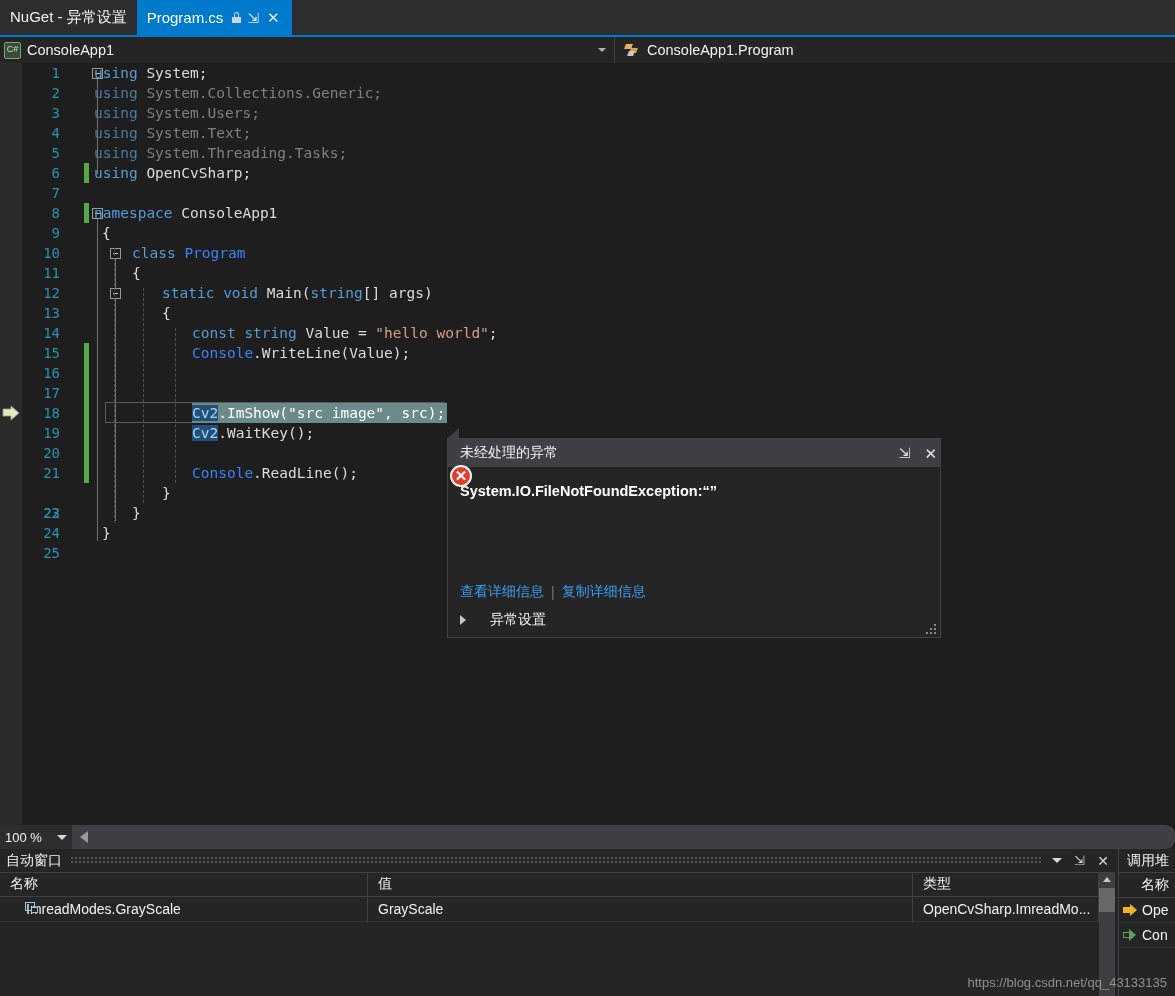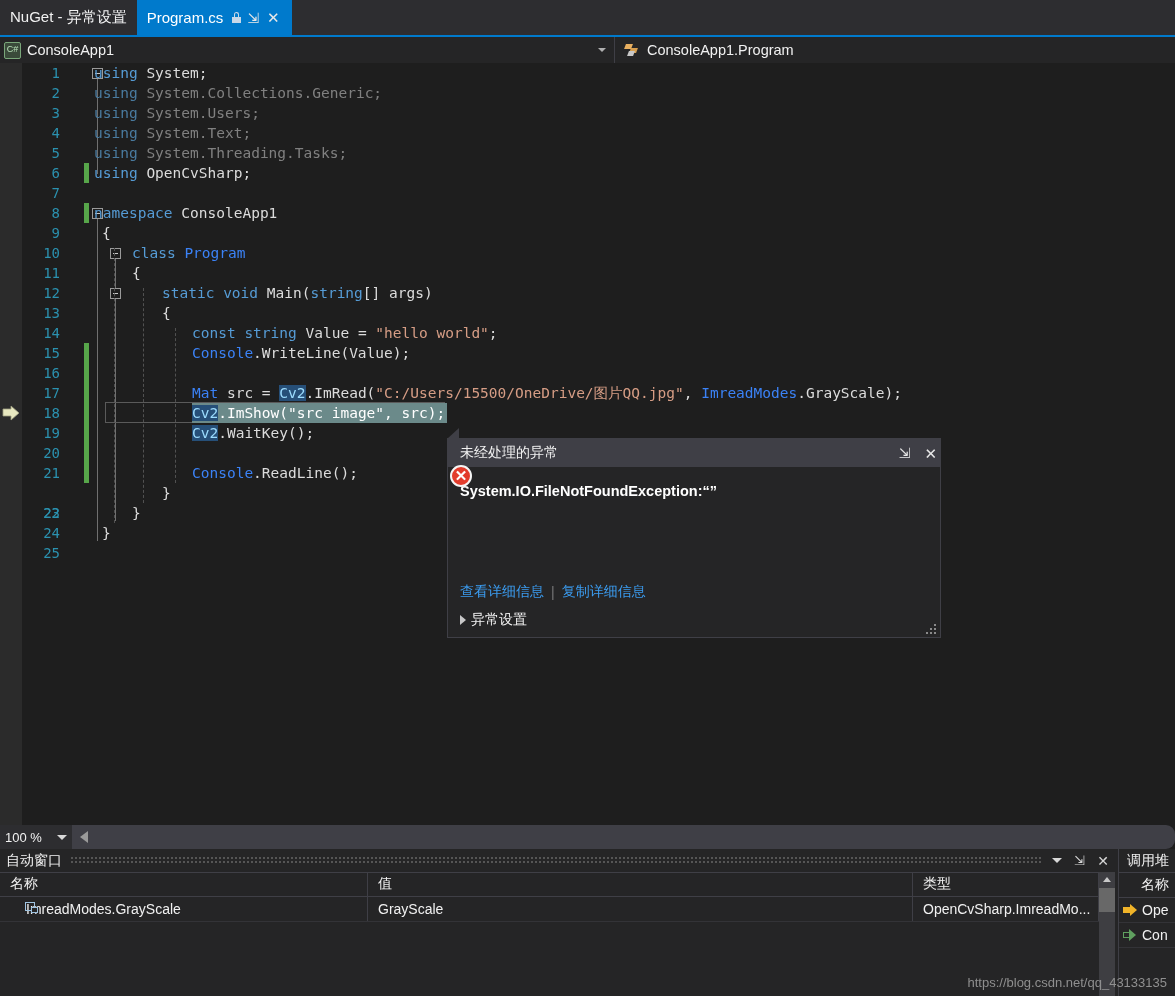--- a/index.html
+++ b/index.html
@@ -122,21 +122,21 @@
     height:28px;background:#3f3f46;display:flex;align-items:center;
     padding:0 1px 0 12px;justify-content:space-between;
   }
   .exc-title .t{font-size:14px;color:#f1f1f1;}
   .exc-title .btns{display:flex;align-items:center;gap:12px;}
   .exc-body{padding:16px 0 0 12px;}
   .exc-msg{font-size:14.5px;font-weight:bold;color:#ffffff;}
   .exc-links{position:absolute;left:12px;top:144px;display:flex;align-items:center;gap:7px;}
   .exc-link{font-size:14px;color:#3b9cf0;cursor:pointer;}
   .exc-sep{color:#777;font-size:14px;}
-  .exc-settings{position:absolute;left:12px;top:172px;display:flex;align-items:center;gap:5px;}
+  .exc-settings{position:absolute;left:12px;top:172px;display:flex;align-items:center;gap:24px;}
   .tri-right{width:0;height:0;border-top:5px solid transparent;border-bottom:5px solid transparent;border-left:6px solid #c8c8c8;}
   .exc-settings .lbl{font-size:14px;color:#f1f1f1;}
   .grip{position:absolute;right:4px;bottom:3px;width:10px;height:10px;}
   .grip i{position:absolute;width:2px;height:2px;background:#8a8a8a;display:block;}
 
   
   .zoombar{
     position:absolute;left:0;top:825px;width:1175px;height:24px;background:#3f3f46;
     display:flex;align-items:center;border-radius:9px;
   }
@@ -331,21 +331,20 @@
     <div class="cl" style="top:220px;left:68px;"><span class="kw">static</span><span class="plain"> </span><span class="kw">void</span><span class="plain"> </span><span class="plain">Main(</span><span class="kw">string</span><span class="plain">[] args)</span></div>
 
     <div class="cl" style="top:240px;left:68px;"><span class="plain">{</span></div>
 
     <div class="cl" style="top:260px;left:98px;"><span class="kw">const</span><span class="plain"> </span><span class="kw">string</span><span class="plain"> Value = </span><span class="str">"hello world"</span><span class="plain">;</span></div>
 
     <div class="cl" style="top:280px;left:98px;"><span class="type">Console</span><span class="plain">.WriteLine(Value);</span></div>
 
     <div class="cl" style="top:300px;"></div>
 
-    <div class="cl" style="top:320px;left:98px;"><span class="type">Mat</span><span class="plain"> src = </span><span class="hl-ident">Cv2</span><span class="plain">.ImRead(</span><span class="str">"C:/Users/15500/OneDrive/图片QQ.jpg"</span><span class="plain">, </span><span class="type">ImreadModes</span><span class="plain">.GrayScale);</span></div>
 
     <div class="cl cur-stmt" style="top:340px;left:98px;padding-right:2px;"><span class="hl-ident">Cv2</span><span>.ImShow(</span><span>"src image"</span><span>, src);</span></div>
 
     <div class="cl" style="top:360px;left:98px;"><span class="hl-ident">Cv2</span><span class="plain">.WaitKey();</span></div>
 
     <div class="cl" style="top:380px;"></div>
 
     <div class="cl" style="top:400px;left:98px;"><span class="type">Console</span><span class="plain">.ReadLine();</span></div>
 
     <div class="cl" style="top:420px;left:68px;"><span class="plain">}</span></div>

